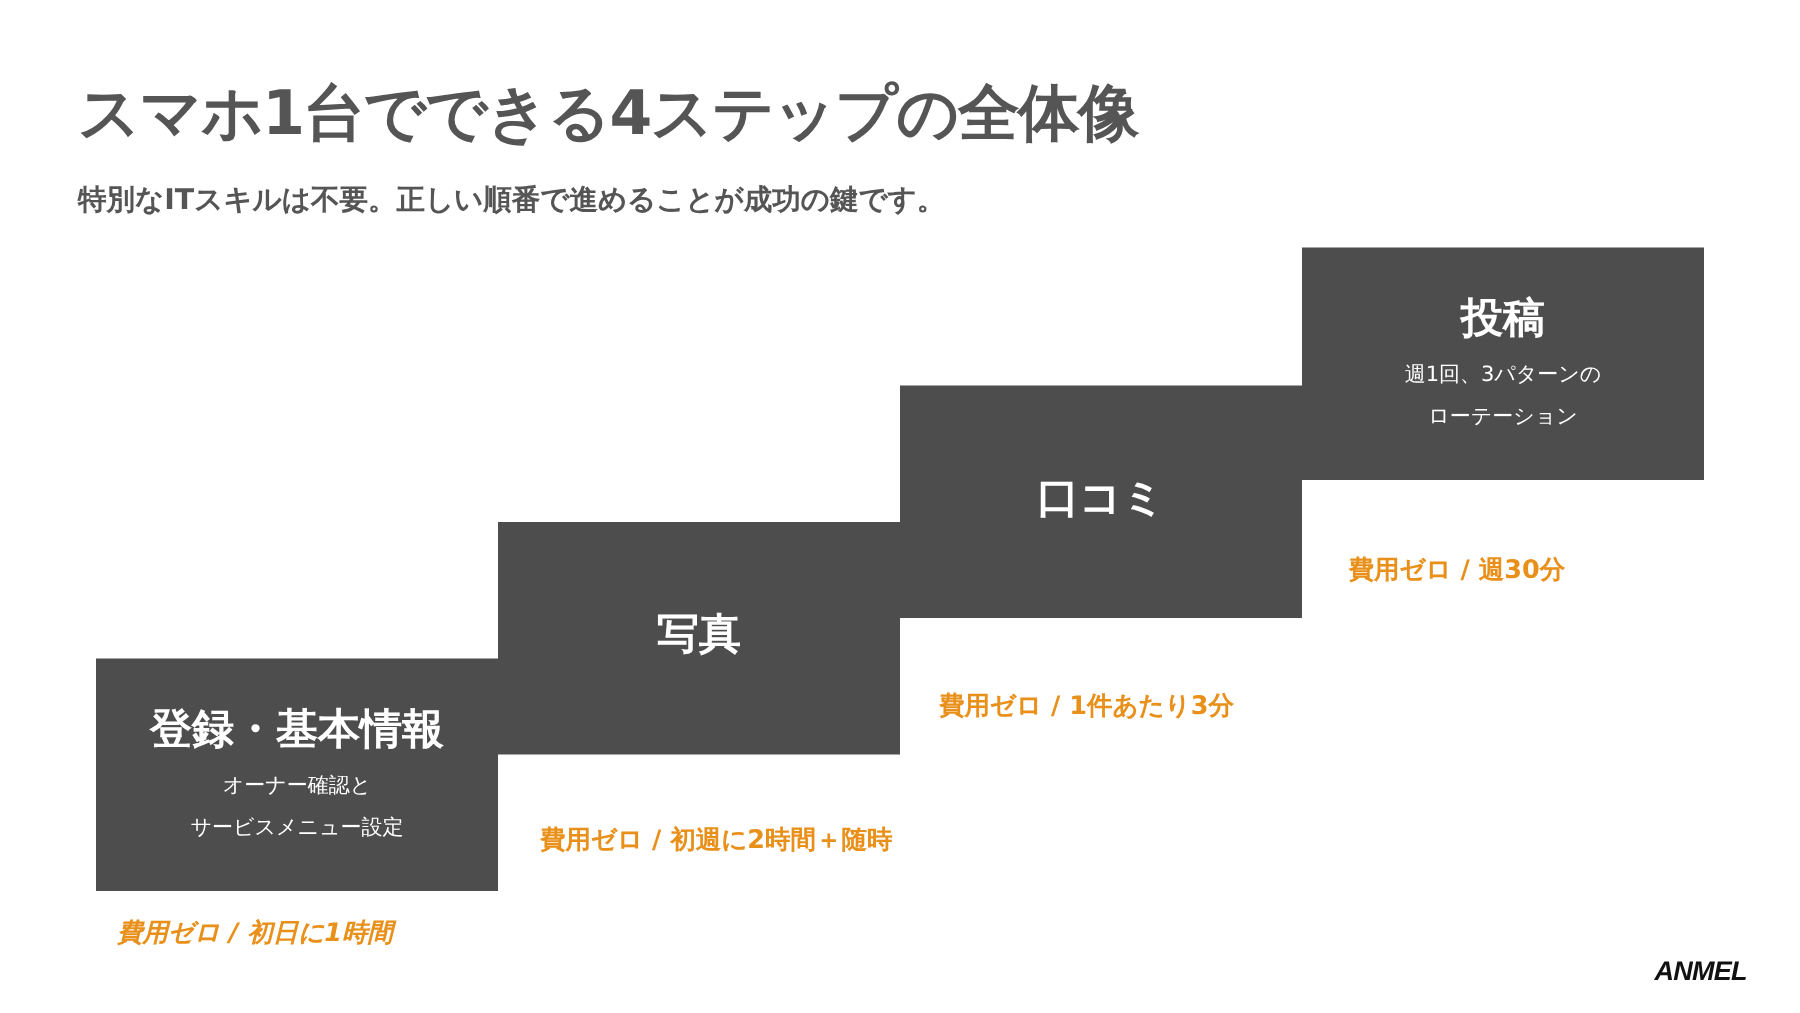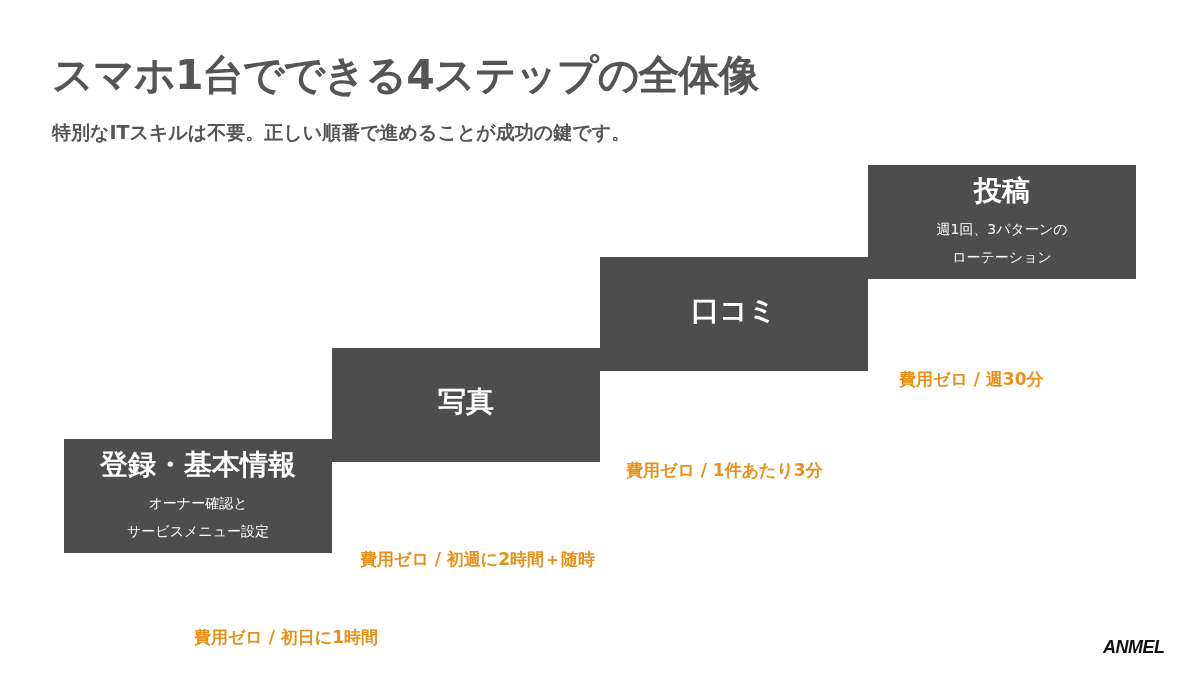--- a/index.html
+++ b/index.html
@@ -9,21 +9,21 @@
     }
     .title {
       position:absolute; left:52px; top:48px; font-size:41px; font-weight:bold; color:#555555;
       letter-spacing:-1px; white-space:nowrap;
     }
     .subtitle {
       position:absolute; left:52px; top:120px; font-size:19px; font-weight:bold; color:#555555;
       white-space:nowrap;
     }
     .step {
-      position:absolute; width:268px; height:114px; background:#4d4d4d; color:#ffffff;
+      position:absolute; width:268px; height:155px; background:#4d4d4d; color:#ffffff;
       box-sizing:border-box; text-align:center;
       display:flex; flex-direction:column; align-items:center; justify-content:center;
     }
     .step .name { font-size:28px; font-weight:bold; line-height:36px; margin-bottom:6px; }
     .step .desc { font-size:14px; line-height:28px; white-space:pre-line; }
     .cost {
       position:absolute; font-size:17px; font-weight:bold; color:#e8901a; white-space:nowrap; text-align:center;margin-top:32px;
     }
     .logo {
       position:absolute; left:1103px; top:637px; font-size:18px; font-weight:900; color:#111111;
@@ -34,21 +34,21 @@
 <body>
 
 <div class="title">スマホ1台でできる4ステップの全体像</div>
 <div class="subtitle">特別なITスキルは不要。正しい順番で進めることが成功の鍵です。</div>
 
 <div class="step" style="left:64px; top:439px;">
   <div class="name">登録・基本情報</div>
   <div class="desc">オーナー確認と
 サービスメニュー設定</div>
 </div>
-<div class="cost" style="left:64px; width:300px; top:594px; text-align:right; padding-left:14px;">費用ゼロ / 初日に1時間</div>
+<div class="cost" style="left:64px; width:300px; top:578px; text-align:left; padding-left:14px;font-style:italic;">費用ゼロ / 初日に1時間</div>
 
 <div class="step" style="left:332px; top:348px;">
   <div class="name">写真</div>
 </div>
 <div class="cost" style="left:360px; top:516px; text-align:left;">費用ゼロ / 初週に2時間＋随時</div>
 
 <div class="step" style="left:600px; top:257px;">
   <div class="name">口コミ</div>
 </div>
 <div class="cost" style="left:626px; top:427px; text-align:left;">費用ゼロ / 1件あたり3分</div>

